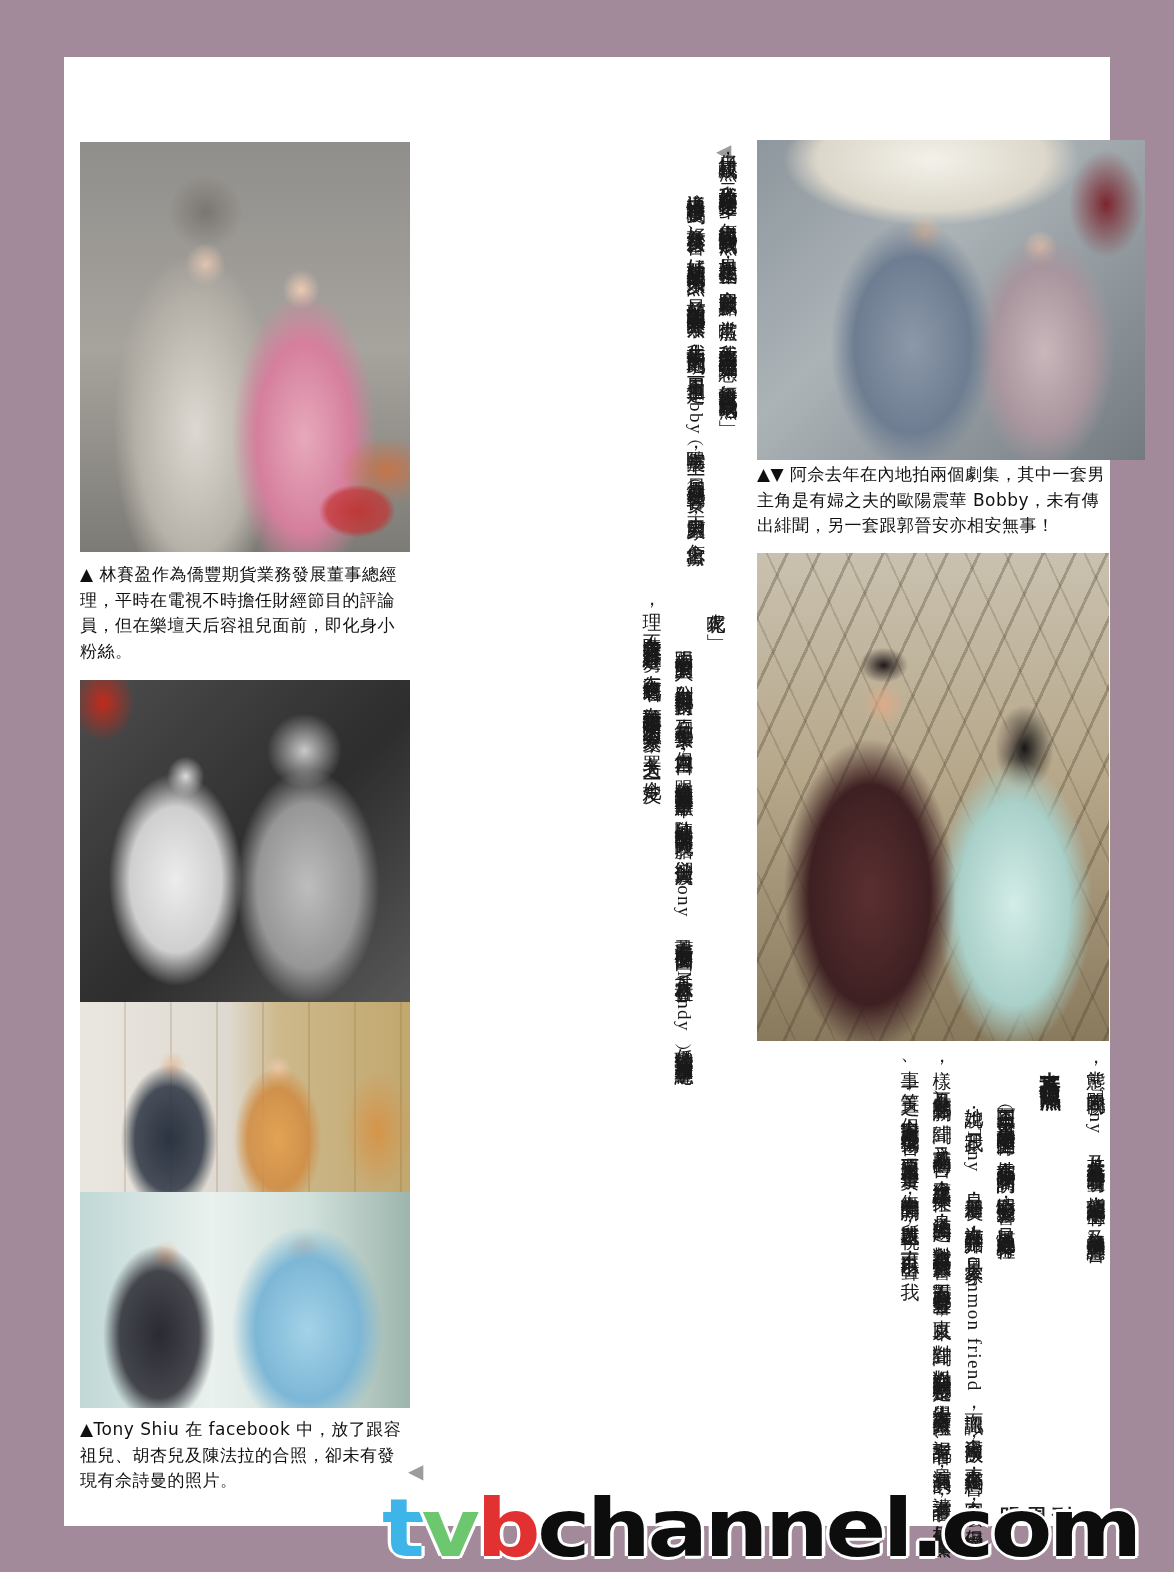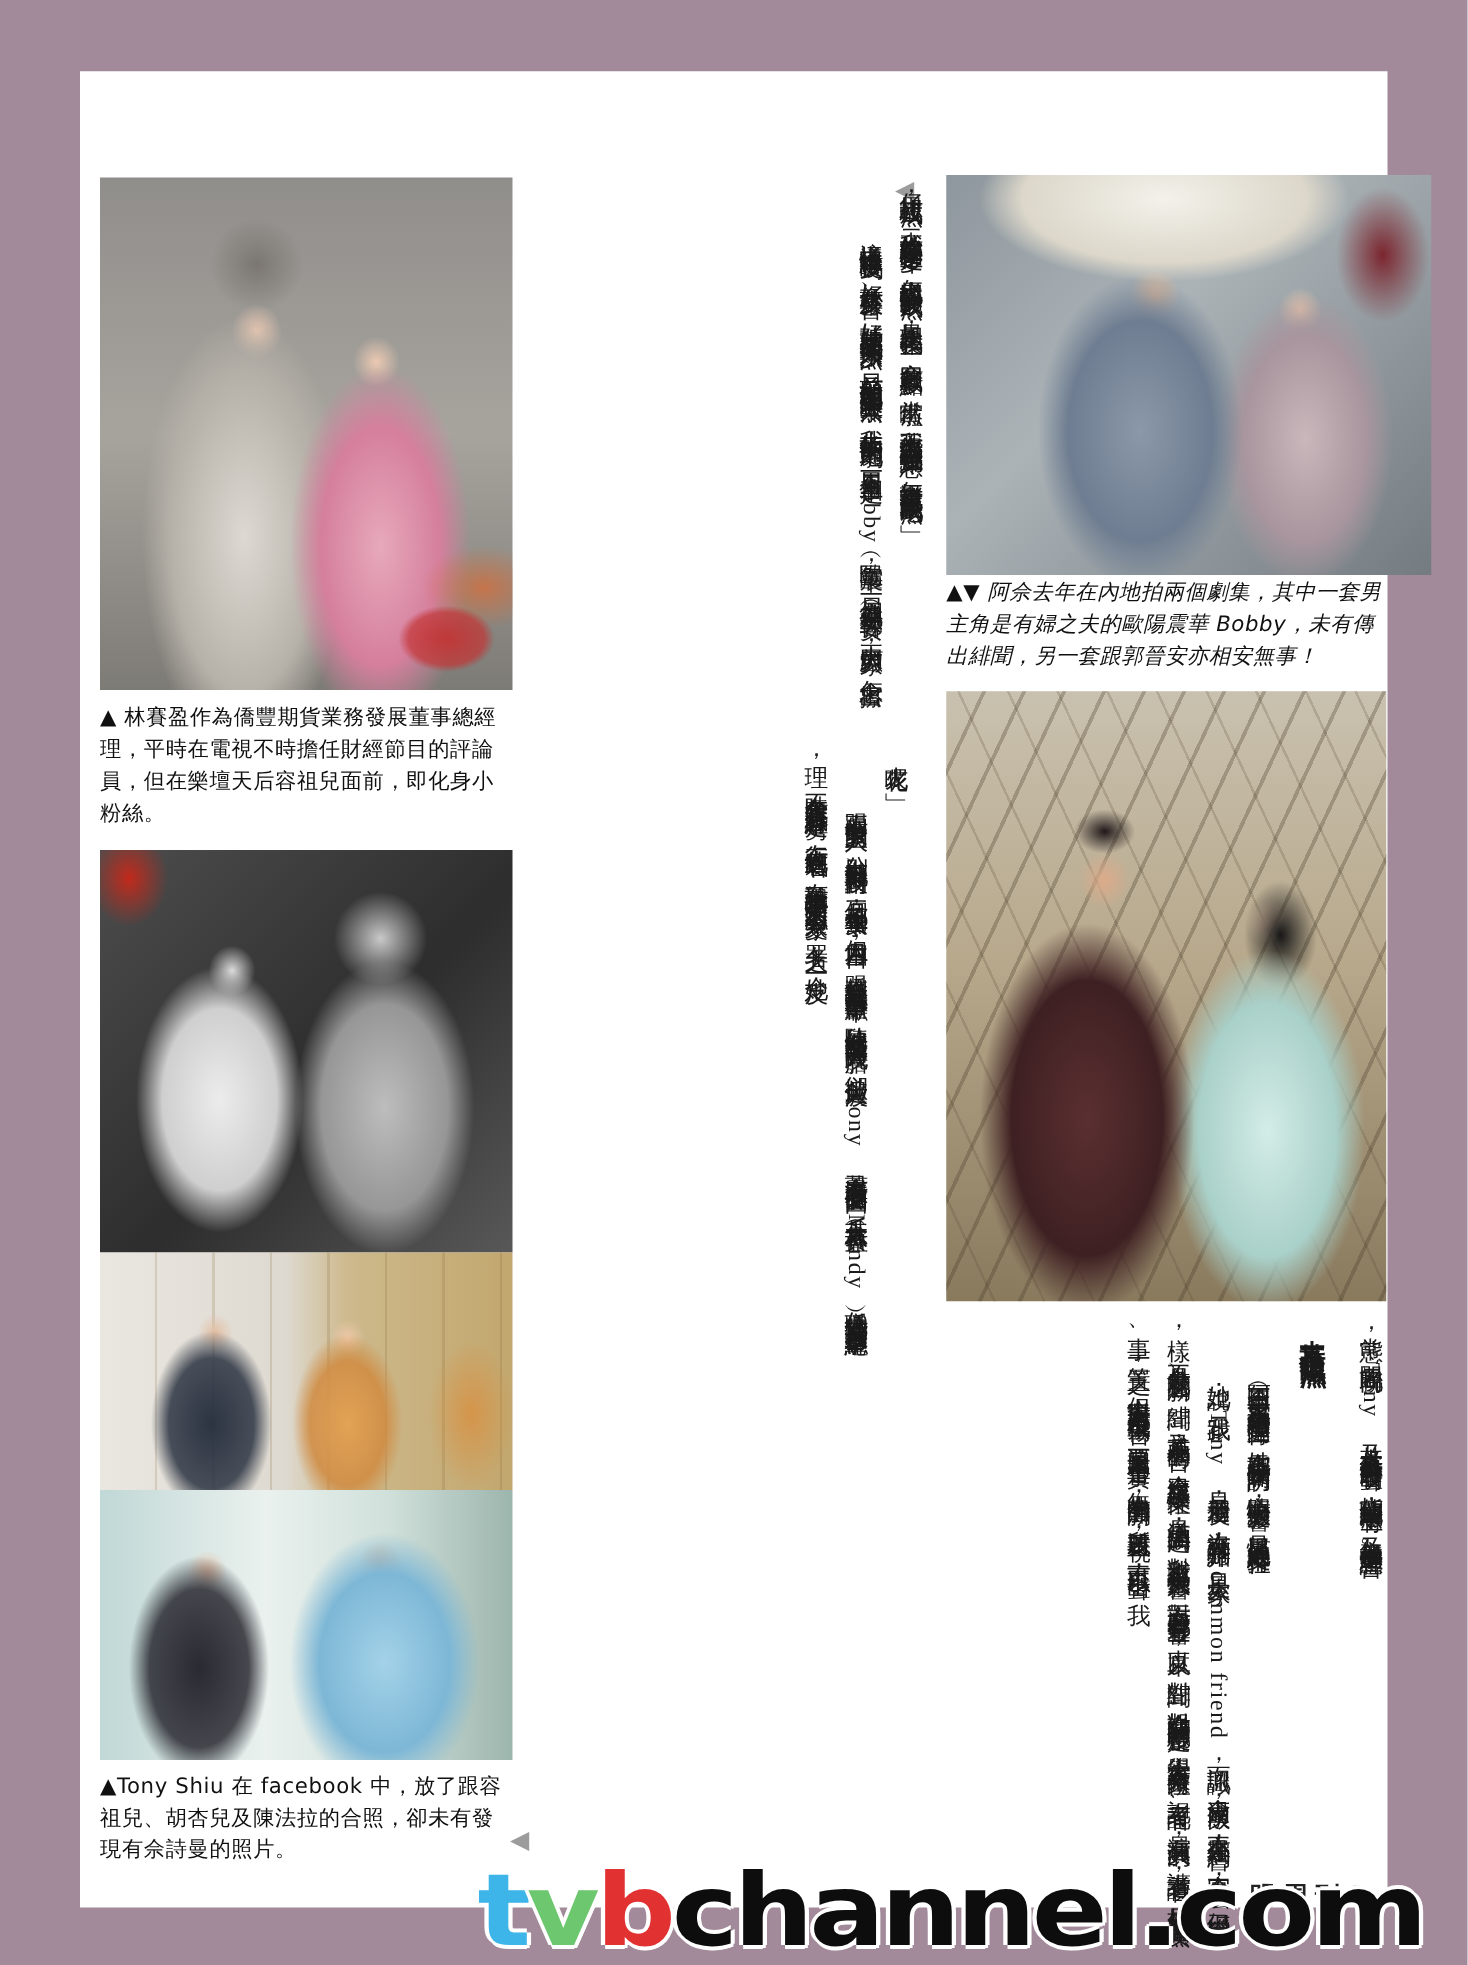--- a/index.html
+++ b/index.html
@@ -62,21 +62,21 @@
       radial-gradient(ellipse 42px 62px at 76% 40%, #171717 0%, transparent 70%),
       radial-gradient(ellipse 23px 25px at 73% 38%, #ecccb1 0%, transparent 72%),
       repeating-linear-gradient(115deg, transparent 0 26px, rgba(70,58,40,.30) 26px 29px),
       repeating-linear-gradient(65deg, transparent 0 34px, rgba(90,75,52,.22) 34px 36px),
       linear-gradient(180deg,#c9c1af 0%,#b7a88b 45%,#897a5e 100%);}
 
   
   .caption{position:absolute;font-size:17px;line-height:1.5;color:#101010;letter-spacing:.5px;
     font-family:"DejaVu Sans",sans-serif;}
   .cap1{left:16px;top:505px;width:332px;}
-  .cap2{left:693px;top:405px;width:356px;font-style:italic;}
+  .cap2{left:693px;top:405px;width:356px;}
   .cap3{left:16px;top:1360px;width:332px;}
 
   
   .vtext{position:absolute;writing-mode:vertical-rl;text-orientation:mixed;
     font-family:"Liberation Serif","DejaVu Serif",serif;color:#1a1a1a;
     font-size:19px;line-height:32px;letter-spacing:1.4px;text-align:justify;}
   .vtext p{margin:0;padding:0;}
   .vtext p.indent{text-indent:2em;}
   .vbox-top{left:354px;top:83px;width:326px;height:452px;}
   .vbox-mid{left:354px;top:541px;width:314px;height:456px;}

